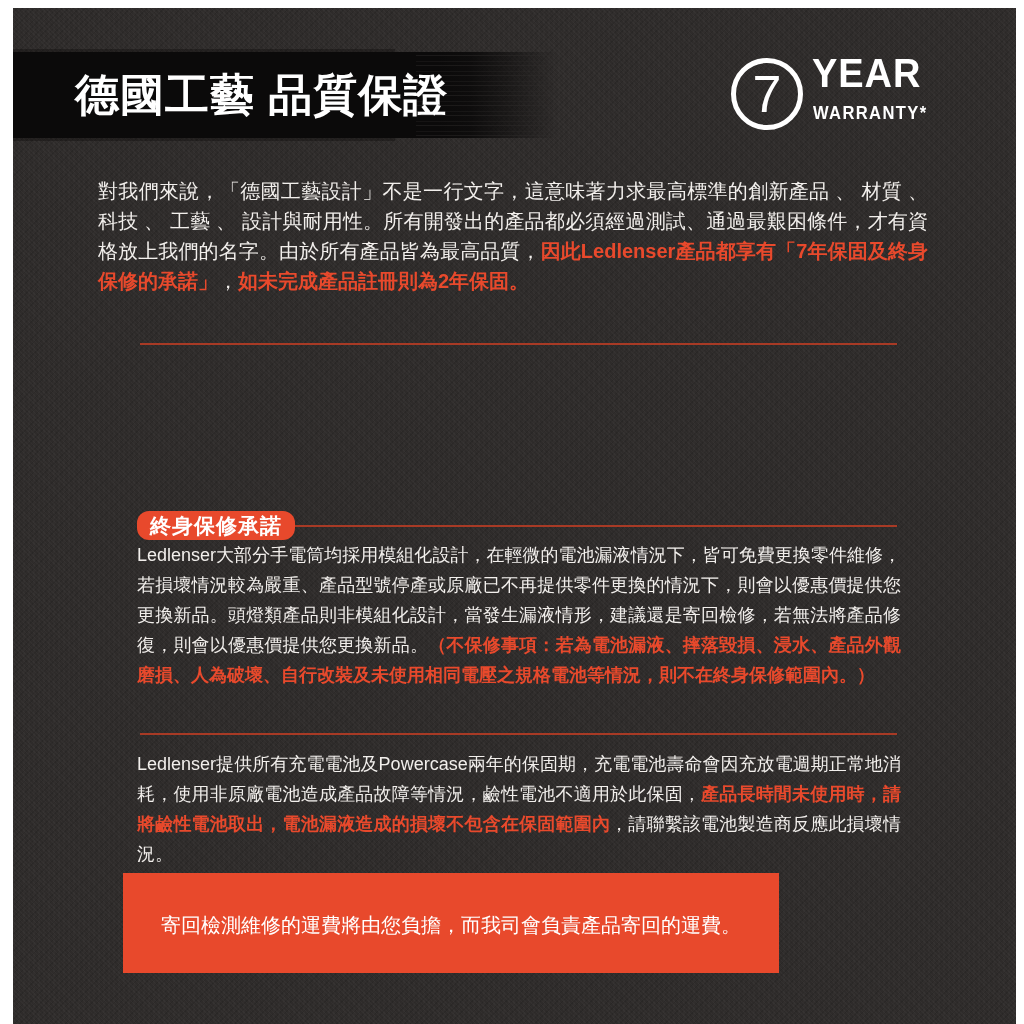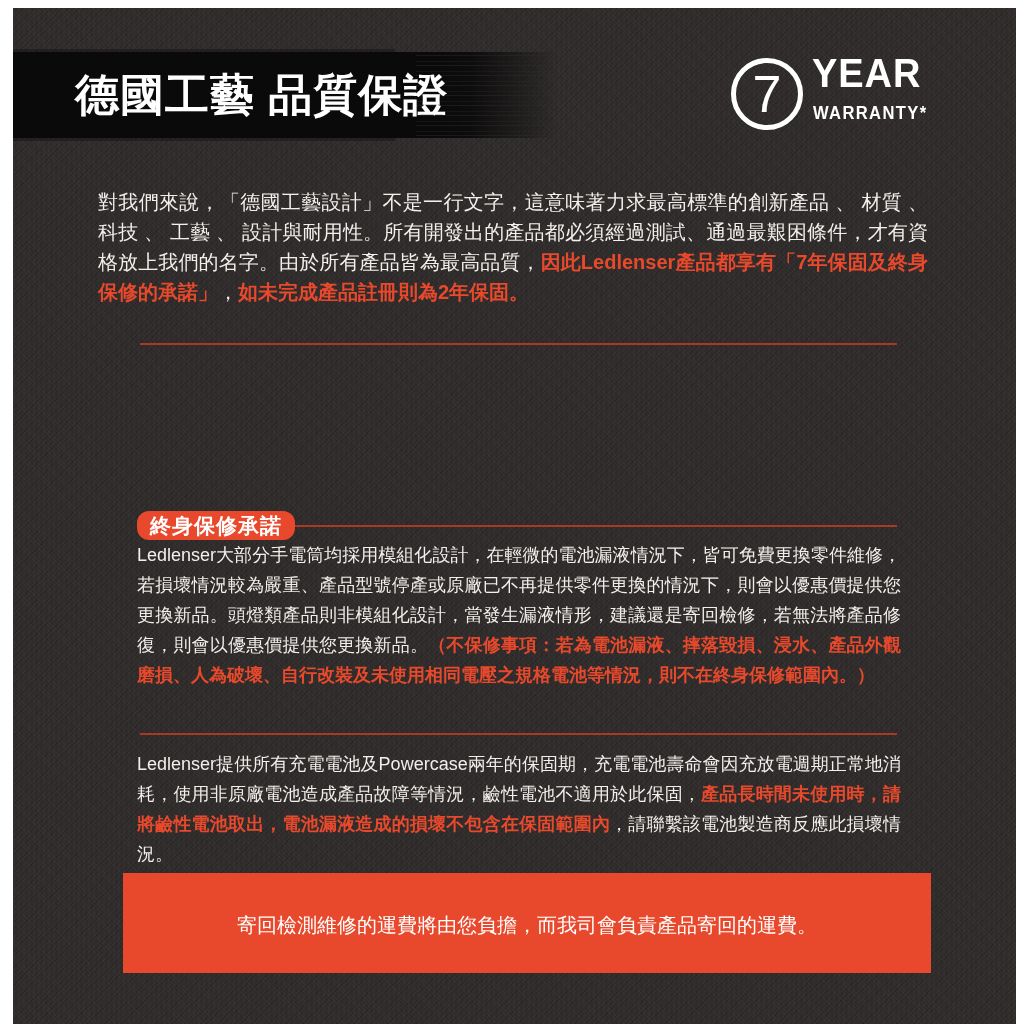--- a/index.html
+++ b/index.html
@@ -61,21 +61,21 @@
     font-size:40px;font-weight:700;letter-spacing:1px;
     transform:scaleX(0.95);transform-origin:left top;white-space:nowrap;
   }
   .logo-warranty{
     position:absolute;left:813px;top:103px;color:#fff;
     font-size:18px;font-weight:700;letter-spacing:1.5px;
     transform:scaleX(0.92);transform-origin:left top;white-space:nowrap;
   }
   
   .intro{
-    position:absolute;left:98px;top:187px;width:830px;
+    position:absolute;left:98px;top:176px;width:830px;
     font-size:20px;line-height:30px;color:var(--text-light,#F2EFEC);
     text-align:justify;font-weight:500;
   }
   
   .rule{position:absolute;left:140px;width:757px;height:2px;background:var(--rule,#A83A25);}
   .rule1{top:343px;} .rule2{top:525px;} .rule3{top:733px;}
   .badge{
     position:absolute;left:137px;height:29px;line-height:29px;
     background:var(--accent,#E8492C);color:#fff;
     font-size:21px;font-weight:700;letter-spacing:1px;
@@ -84,21 +84,21 @@
   .badge1{top:329px;} .badge2{top:511px;border-radius:12px;} .badge3{top:719px;}
   .body{
     position:absolute;left:137px;width:764px;
     font-size:18px;line-height:30px;color:var(--text-light,#F2EFEC);
     text-align:justify;font-weight:500;
   }
   .body1{top:358px;} .body2{top:540px;} .body3{top:749px;}
   .red{color:var(--red-text,#E8492C);font-weight:700;}
   
   .footer-box{
-    position:absolute;left:123px;top:873px;width:808px;height:100px;
+    position:absolute;left:123px;top:873px;width:656px;height:100px;
     background:var(--accent,#E8492C);
     display:flex;flex-direction:column;justify-content:center;align-items:center;
     gap:3px;padding:4px 20px 0 20px;
   }
   .footer-box p{
     color:#fff;font-size:20px;line-height:32px;font-weight:500;
     text-align:center;white-space:nowrap;
   }
 </style>
 </head>

